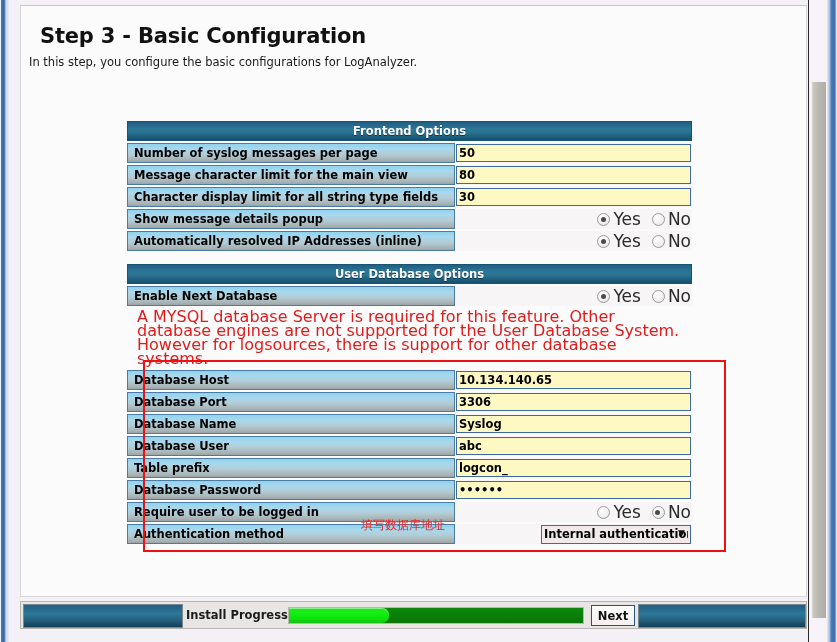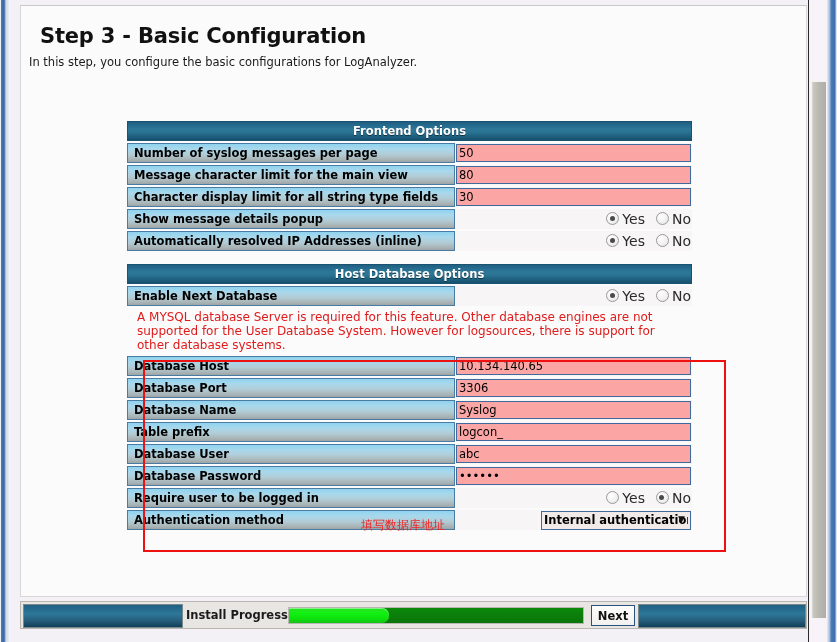--- a/index.html
+++ b/index.html
@@ -79,49 +79,49 @@
   }
   td.val {
     background: #f7f5f6;
     padding: 0 1px;
     height: 20px;
     box-sizing: border-box;
   }
   input.txt {
     width: 100%; box-sizing: border-box;
     height: 18px; line-height: 18px;
-    background: #fca5a5;
+    background: #fef9c3;
     border: 1px solid #41699b;
     font-family: "DejaVu Sans", "Liberation Sans", sans-serif;
-    font-size: 11.5px; font-weight: normal; color: #000;
+    font-size: 11.5px; font-weight: bold; color: #000;
     padding: 0 2px; margin: 0;
   }
   .radio-wrap {
     text-align: right; padding-right: 6px;
-    font-size: 14px; color: #2b2b2b;
+    font-size: 17px; color: #2b2b2b;
     white-space: nowrap;
     margin-top: 47px;
   }
   .radio-wrap .rlab { margin: 0 11px 0 3px; }
   .radio-wrap .rlab:last-child { margin-right: 0; }
   .rb {
     display: inline-block; width: 11px; height: 11px;
     border-radius: 50%;
     border: 1px solid #9a9a9a;
     background: radial-gradient(circle at 35% 30%,#ffffff 0%,#f0f0f0 60%,#dcdcdc 100%);
     vertical-align: -1px;
     position: relative;
   }
   .rb.on::after {
     content: ""; position: absolute;
     left: 2.5px; top: 2.5px; width: 5px; height: 5px;
     border-radius: 50%; background: #4a4a4a;
   }
   .warn td {
-    color: #e01b1b; font-size: 12px; line-height: 14px;
+    color: #e01b1b; font-size: 16px; line-height: 14px;
     padding: 2px 2px 2px 10px;
     background: #fbfbfb;
   }
   select.dd {
     font-family: "DejaVu Sans", "Liberation Sans", sans-serif;
     font-size: 11.5px; font-weight: bold; color: #000;
     background: #f2e9e9;
     border: 1px solid #41699b;
     height: 19px;
     padding: 0 2px;
@@ -244,21 +244,21 @@
           <td class="val radio-wrap">
             <span class="rb on"></span><span class="rlab">Yes</span><span class="rb"></span><span class="rlab">No</span>
           </td>
         </tr>
 
         <tr class="sec-spacer">
             <td colspan="2"></td>
           </tr>
 
         <tr>
-          <td class="sec-head" colspan="2">Host Database Options</td>
+          <td class="sec-head" colspan="2">User Database Options</td>
         </tr>
 
         <tr>
           <td class="lbl">Enable Next Database</td>
           <td class="val radio-wrap">
             <span class="rb on"></span><span class="rlab">Yes</span><span class="rb"></span><span class="rlab">No</span>
           </td>
         </tr>
 
         <tr class="warn">
@@ -280,30 +280,30 @@
         </tr>
 
         <tr>
           <td class="lbl">Database Name</td>
           <td class="val">
             <input class="txt" type="text" value="Syslog" style="">
           </td>
         </tr>
 
         <tr>
+          <td class="lbl">Database User</td>
+          <td class="val">
+            <input class="txt" type="text" value="abc" style="">
+          </td>
+        </tr>
+
+        <tr>
           <td class="lbl">Table prefix</td>
           <td class="val">
             <input class="txt" type="text" value="logcon_" style="">
-          </td>
-        </tr>
-
-        <tr>
-          <td class="lbl">Database User</td>
-          <td class="val">
-            <input class="txt" type="text" value="abc" style="">
           </td>
         </tr>
 
         <tr>
           <td class="lbl">Database Password</td>
           <td class="val">
             <input class="txt" type="text" value="••••••" style="">
           </td>
         </tr>
 

